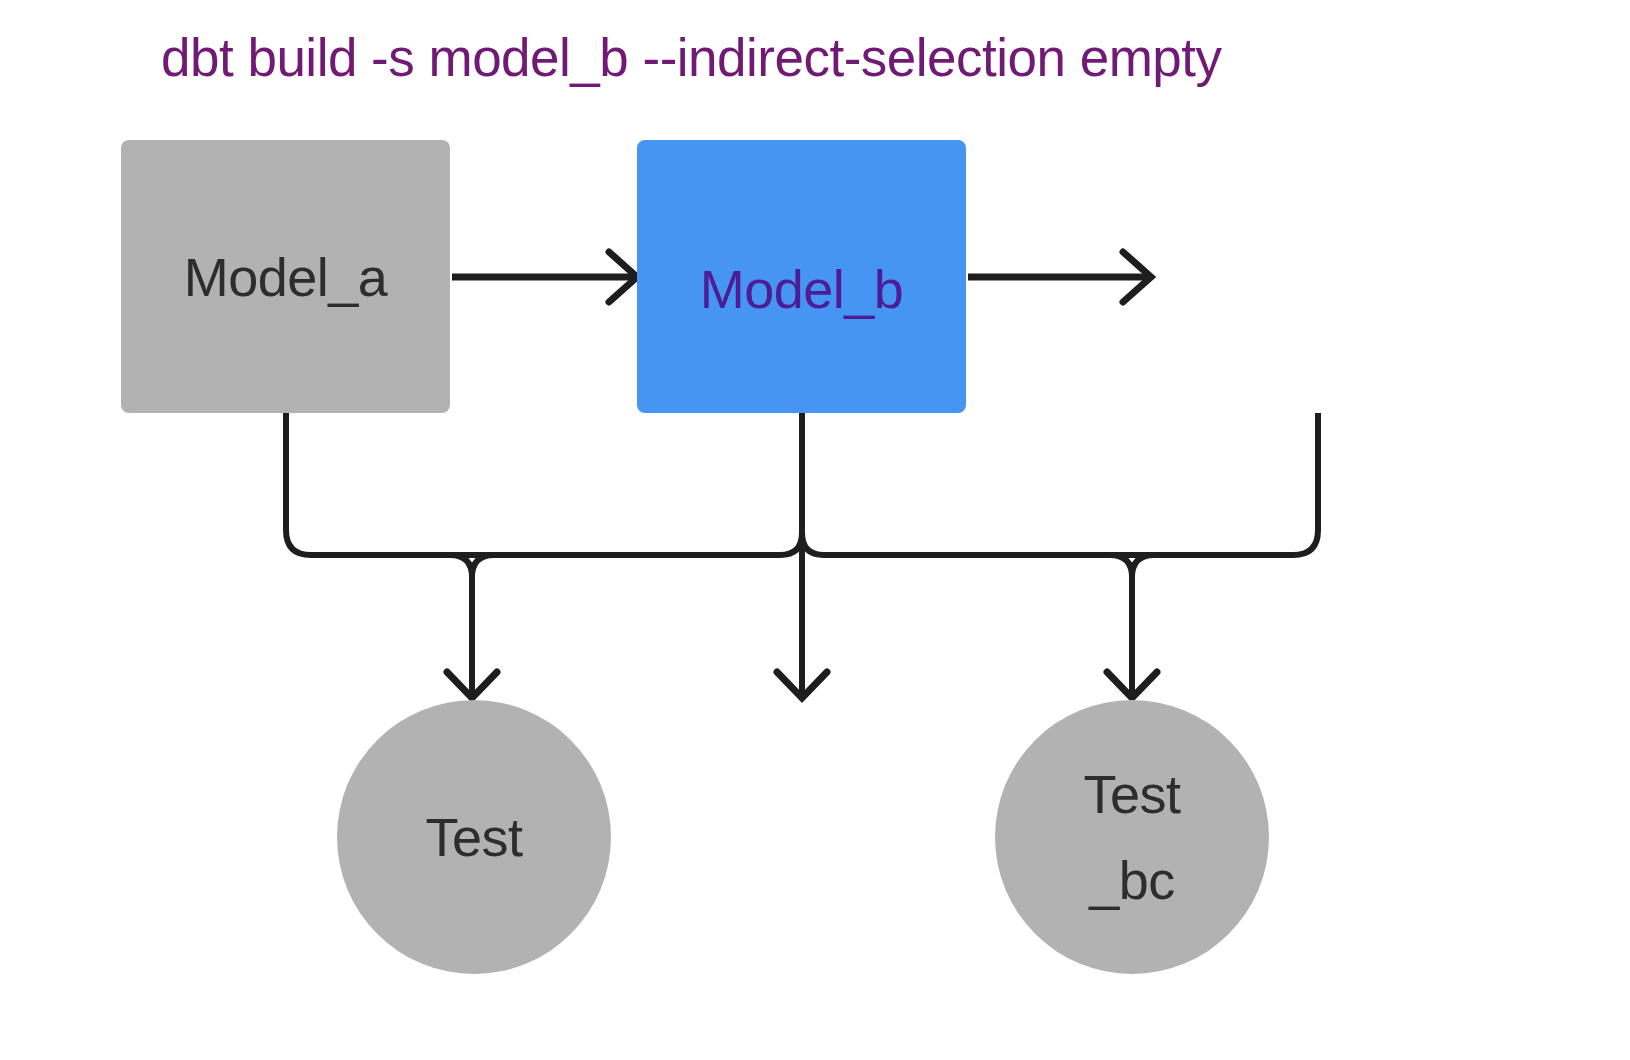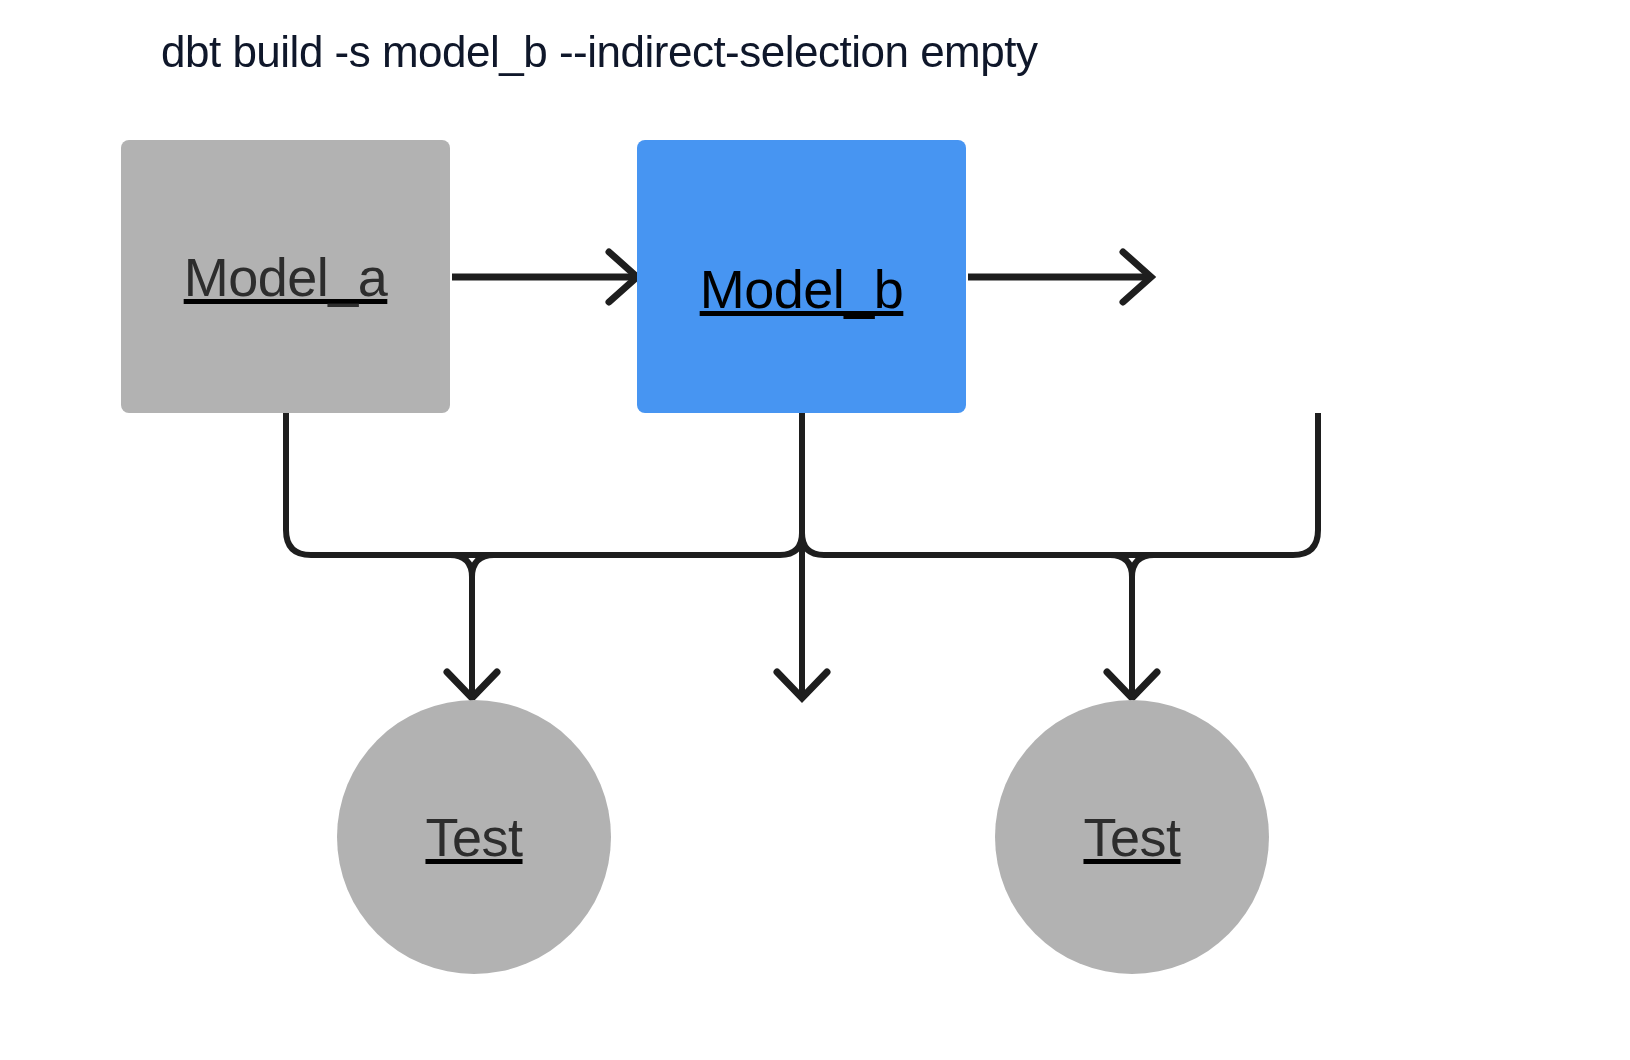--- a/index.html
+++ b/index.html
@@ -12,24 +12,24 @@
     width: 1630px;
     height: 1060px;
     background: #ffffff;
     overflow: hidden;
     font-family: "Liberation Sans", "DejaVu Sans", sans-serif;
   }
   .diagram-title {
     position: absolute;
     left: 161px;
     top: 26px;
-    font-size: 44px;
+    font-size: 53px;
     line-height: 1.2;
     letter-spacing: -0.5px;
-    color: #0f172a;
+    color: #701a75;
     white-space: nowrap;
   }
   .edges-layer {
     position: absolute;
     left: 0;
     top: 0;
     width: 1630px;
     height: 1060px;
   }
   .edge-line {
@@ -49,40 +49,39 @@
     stroke-linecap: round;
     stroke-linejoin: miter;
   }
   .node {
     position: absolute;
     display: flex;
     flex-direction: column;
     align-items: center;
     justify-content: center;
     text-align: right;
-    text-decoration: underline;
   }
   .model-node {
     top: 140px;
     width: 329px;
     height: 273px;
     border-radius: 8px;
     background: #b2b2b2;
   }
   .model-node.selected {
     background: #4795f2;
   }
   .model-label {
     font-size: 54px;
     letter-spacing: -0.5px;
     color: #2d2d2d;
     white-space: nowrap;
   }
   .model-node.selected .model-label {
-    color: #000000;
+    color: #4c1d95;
     margin-top: 25px;
   }
   .test-node {
     top: 700px;
     width: 274px;
     height: 274px;
     border-radius: 50%;
     background: #b2b2b2;
   }
   .test-label-line {
@@ -148,15 +147,16 @@
   </div>
 
 
   <div class="node test-node" style="left:337px">
     <span class="test-label-line">Test</span>
   </div>
 
 
   <div class="node test-node" style="left:995px">
     <span class="test-label-line">Test</span>
+    <span class="test-label-line">_bc</span>
   </div>
 
 </div>
 
 </body></html>

